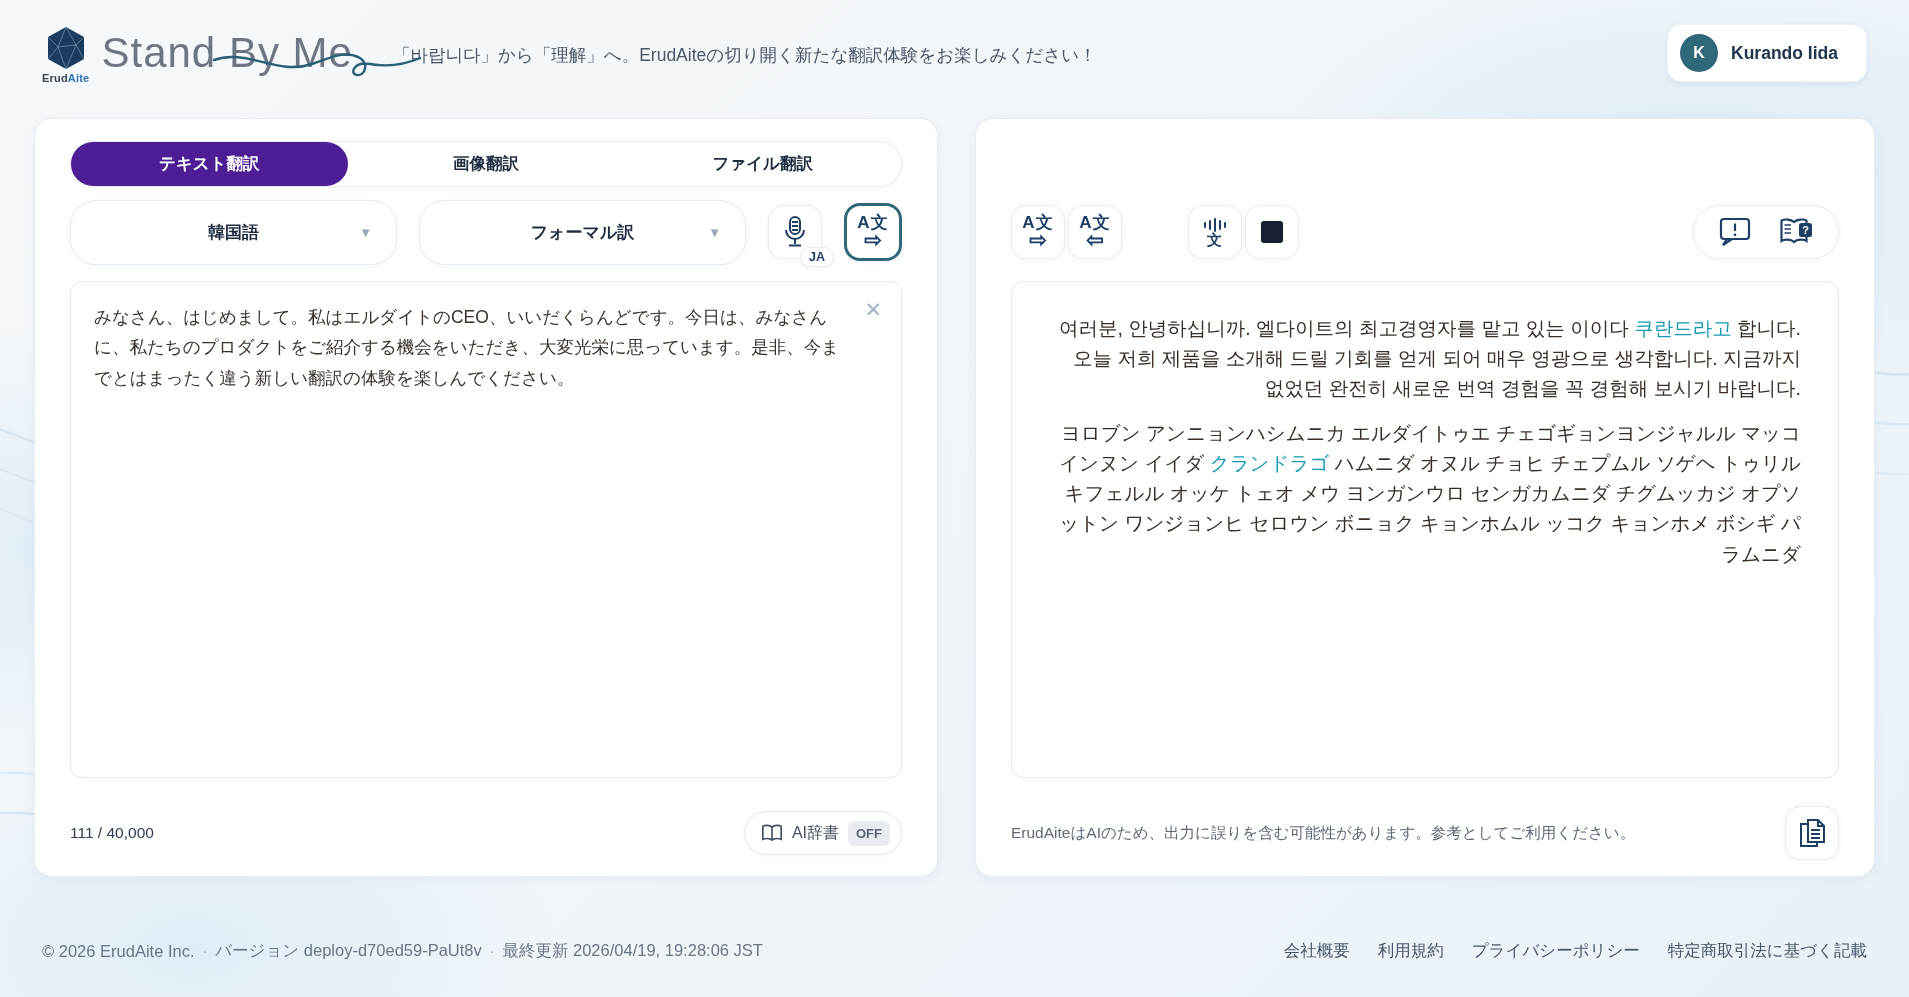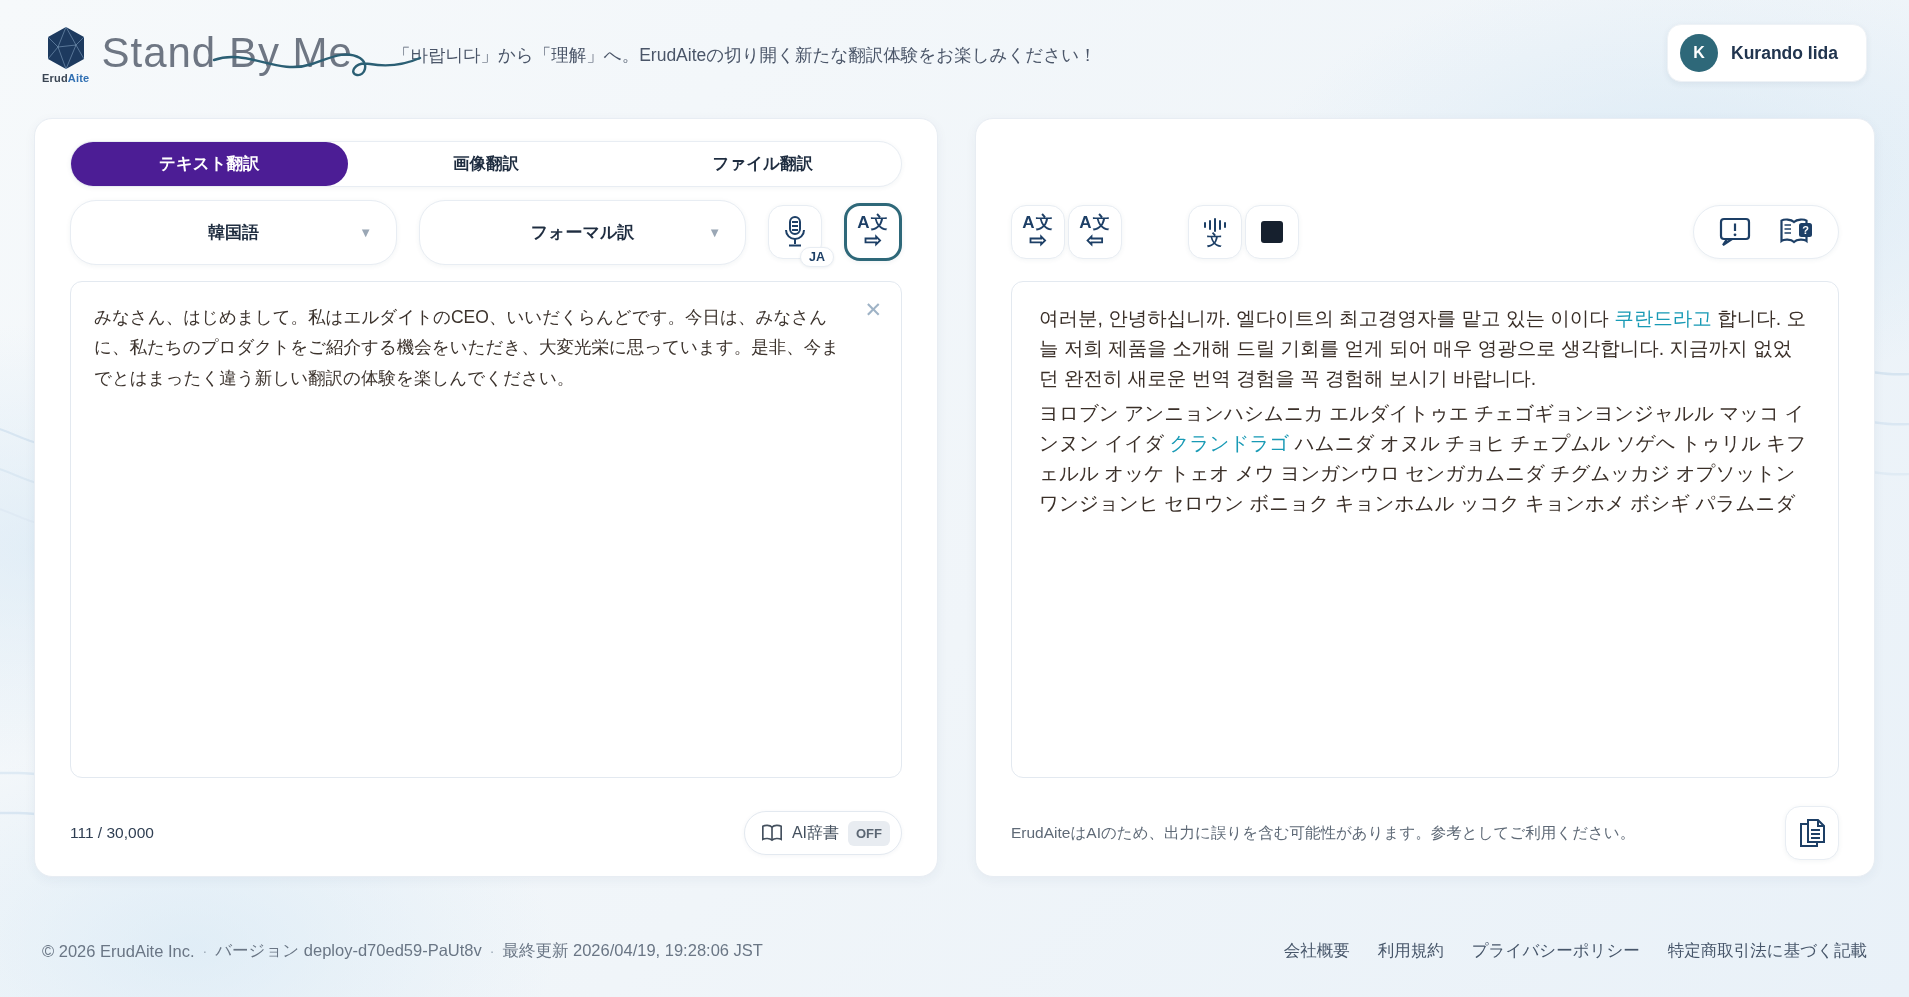--- a/index.html
+++ b/index.html
@@ -76,21 +76,21 @@
   .grp + .grp { margin-left:66px; }
   .stop-square { width:22px; height:22px; background:#16202e; border-radius:3px; }
   .voice-icon { display:flex; flex-direction:column; align-items:center; line-height:1; color:#1d3f66; }
   .voice-icon .az-top { font-size:15px; }
   .pill-icons { margin-left:auto; height:54px; border:1px solid #e8edf3; border-radius:27px; background:#fff;
     display:flex; align-items:center; gap:28px; padding:0 25px; box-shadow:0 1px 5px rgba(40,60,90,.06); }
   .bare-btn { background:none; border:none; cursor:pointer; display:flex; align-items:center; justify-content:center; position:relative; }
 
   .output { margin-top:20px; height:497px; border:1px solid #e3e9f0; border-radius:12px; padding:17px 23px;
     font-size:19.5px; line-height:1.55; color:#3a2f28; overflow:hidden; }
-  .output p { margin:4px; }
+  .output p { margin:14px;text-align:right; }
   .hl { color:#189ab5; }
   .disclaimer { font-size:15.5px; color:#5f6a77; }
 
   
   footer { position:absolute; bottom:0; left:0; right:0; height:78px; padding:0 42px 14px 42px; display:flex;
     align-items:center; font-size:16.5px; color:#6a7685; z-index:2; }
   .foot-left { display:flex; align-items:center; gap:8px; }
   .dot { color:#9aa7b5; font-size:14px; }
   .foot-links { margin-left:auto; display:flex; gap:28px; }
   .foot-links a { color:#47566a; text-decoration:none; cursor:pointer; }
@@ -183,21 +183,21 @@
           </span>
         </button>
       </div>
 
       <div class="textarea">
         <div>みなさん、はじめまして。私はエルダイトのCEO、いいだくらんどです。今日は、みなさんに、私たちのプロダクトをご紹介する機会をいただき、大変光栄に思っています。是非、今までとはまったく違う新しい翻訳の体験を楽しんでください。</div>
         <button class="clear-btn">✕</button>
       </div>
 
       <div class="panel-footer">
-        <span class="count">111 / 30,000</span>
+        <span class="count">111 / 40,000</span>
         <button class="dict-btn">
           <svg width="22" height="20" viewBox="0 0 24 21" fill="none" stroke="#44505e" stroke-width="1.8">
             <path d="M12 4 C9.5 1.8 4.5 1.8 2 3.2 V17.5 C4.5 16 9.5 16 12 18.2 C14.5 16 19.5 16 22 17.5 V3.2 C19.5 1.8 14.5 1.8 12 4 Z"></path>
             <line x1="12" y1="4" x2="12" y2="18"></line>
           </svg>
           <span>AI辞書</span>
           <span class="off-badge">OFF</span>
         </button>
       </div>
     </section>

